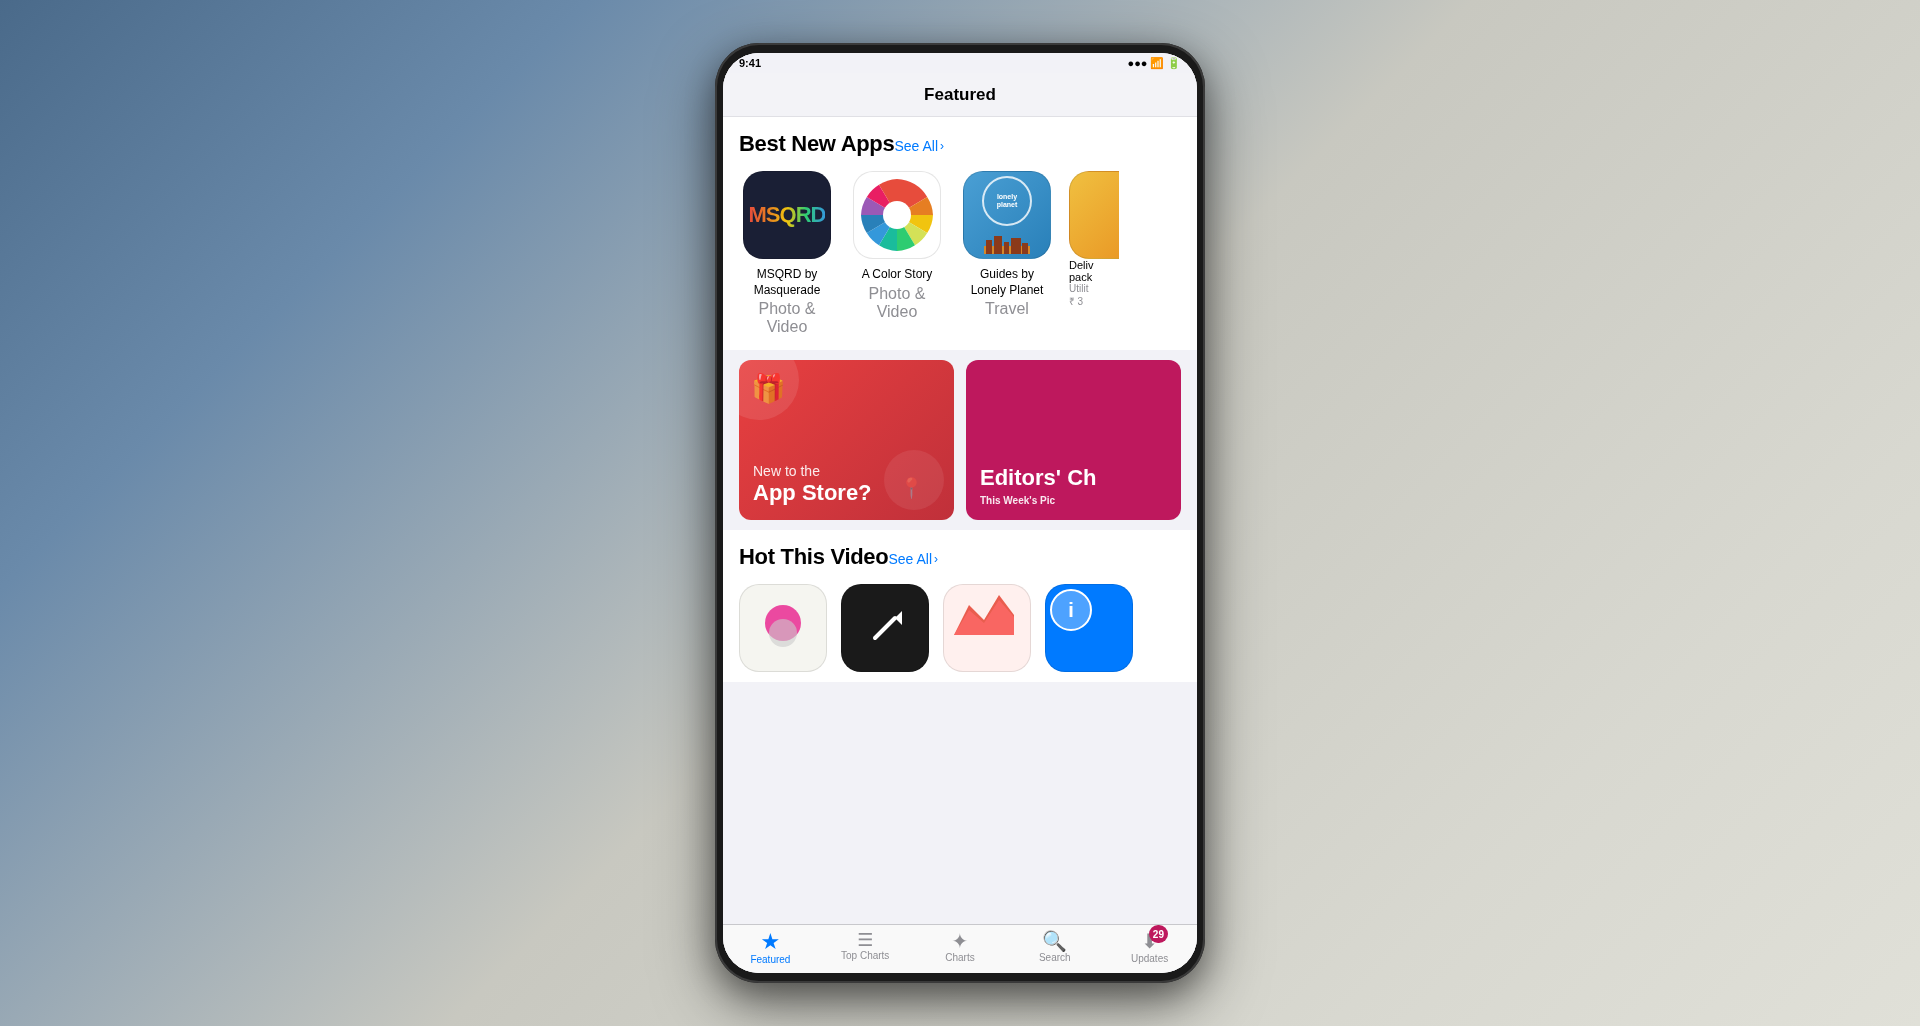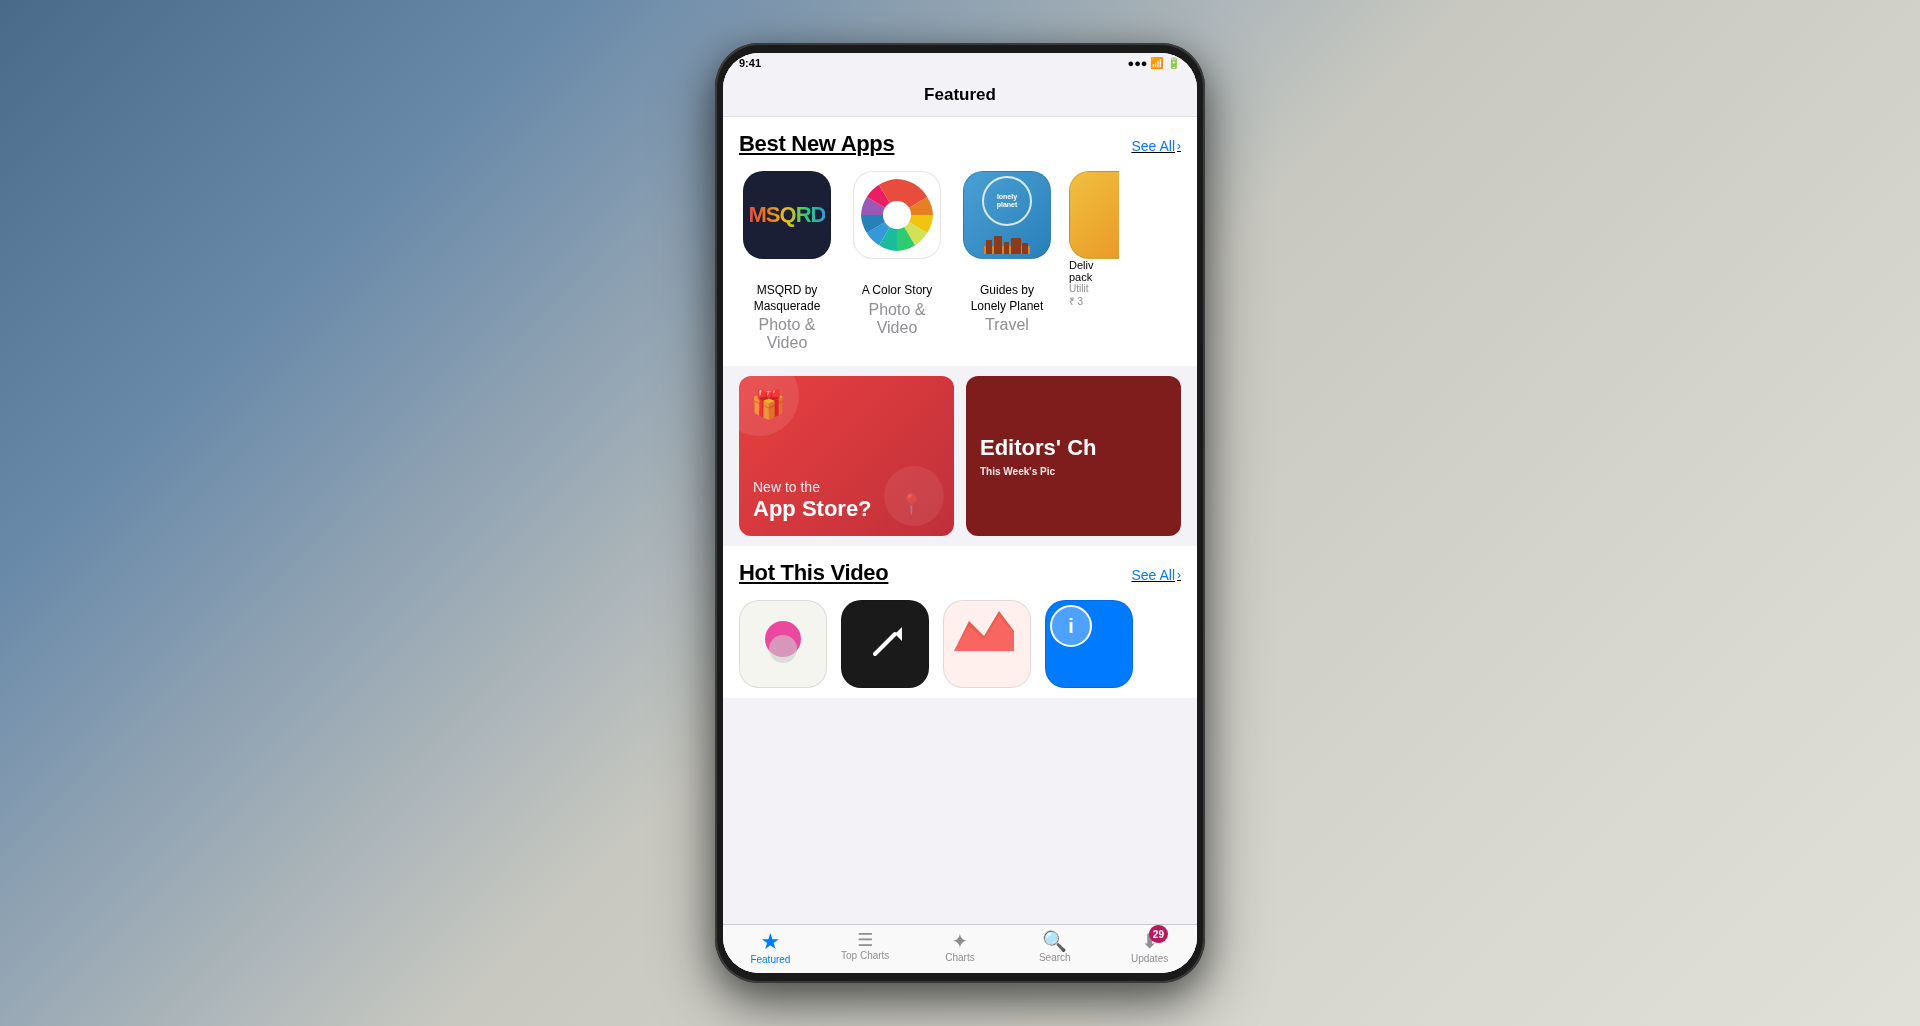--- a/index.html
+++ b/index.html
@@ -119,23 +119,21 @@
     
     .section {
       background: #fff;
       margin-bottom: 10px;
       padding: 14px 16px;
     }
 
     .section-header {
       display: flex;
       align-items: baseline;
-      justify-content: space-between;
       margin-bottom: 14px;
-      text-decoration: underline;
     }
 
     .section-title {
       font-size: 22px;
       font-weight: 700;
       color: #000;
       letter-spacing: -0.3px;
     }
 
     .see-all-btn {
@@ -163,21 +161,21 @@
       flex-direction: column;
       align-items: center;
       width: 96px;
       flex-shrink: 0;
     }
 
     .app-icon {
       width: 88px;
       height: 88px;
       border-radius: 20px;
-      margin-bottom: 24px;
+      margin-bottom: 8px;
       overflow: hidden;
       display: flex;
       align-items: center;
       justify-content: center;
       font-weight: 900;
       border: 0.5px solid rgba(0,0,0,0.1);
     }
 
     
     .icon-msqrd {
@@ -281,22 +279,21 @@
     }
 
     .promo-title-large {
       font-size: 22px;
       font-weight: 700;
       color: #fff;
       line-height: 1.2;
     }
 
     .promo-editors {
-      background: #7f1d1d;
-      justify-content: center;
+      background: #be185d;
     }
 
     .promo-editors-title {
       font-size: 22px;
       font-weight: 700;
       color: #fff;
       line-height: 1.2;
       margin-bottom: 4px;
     }
 

